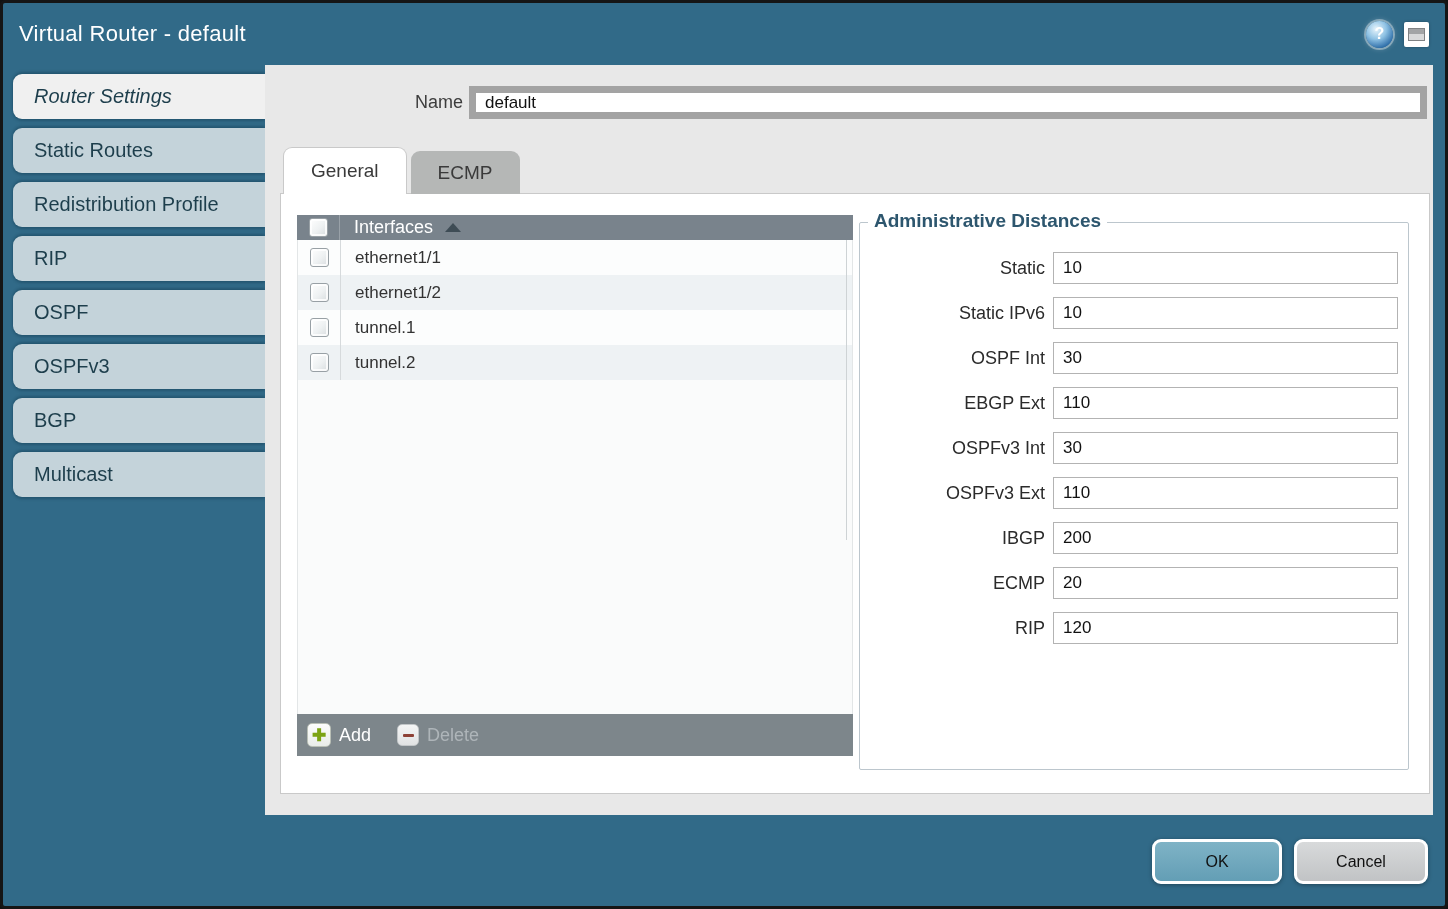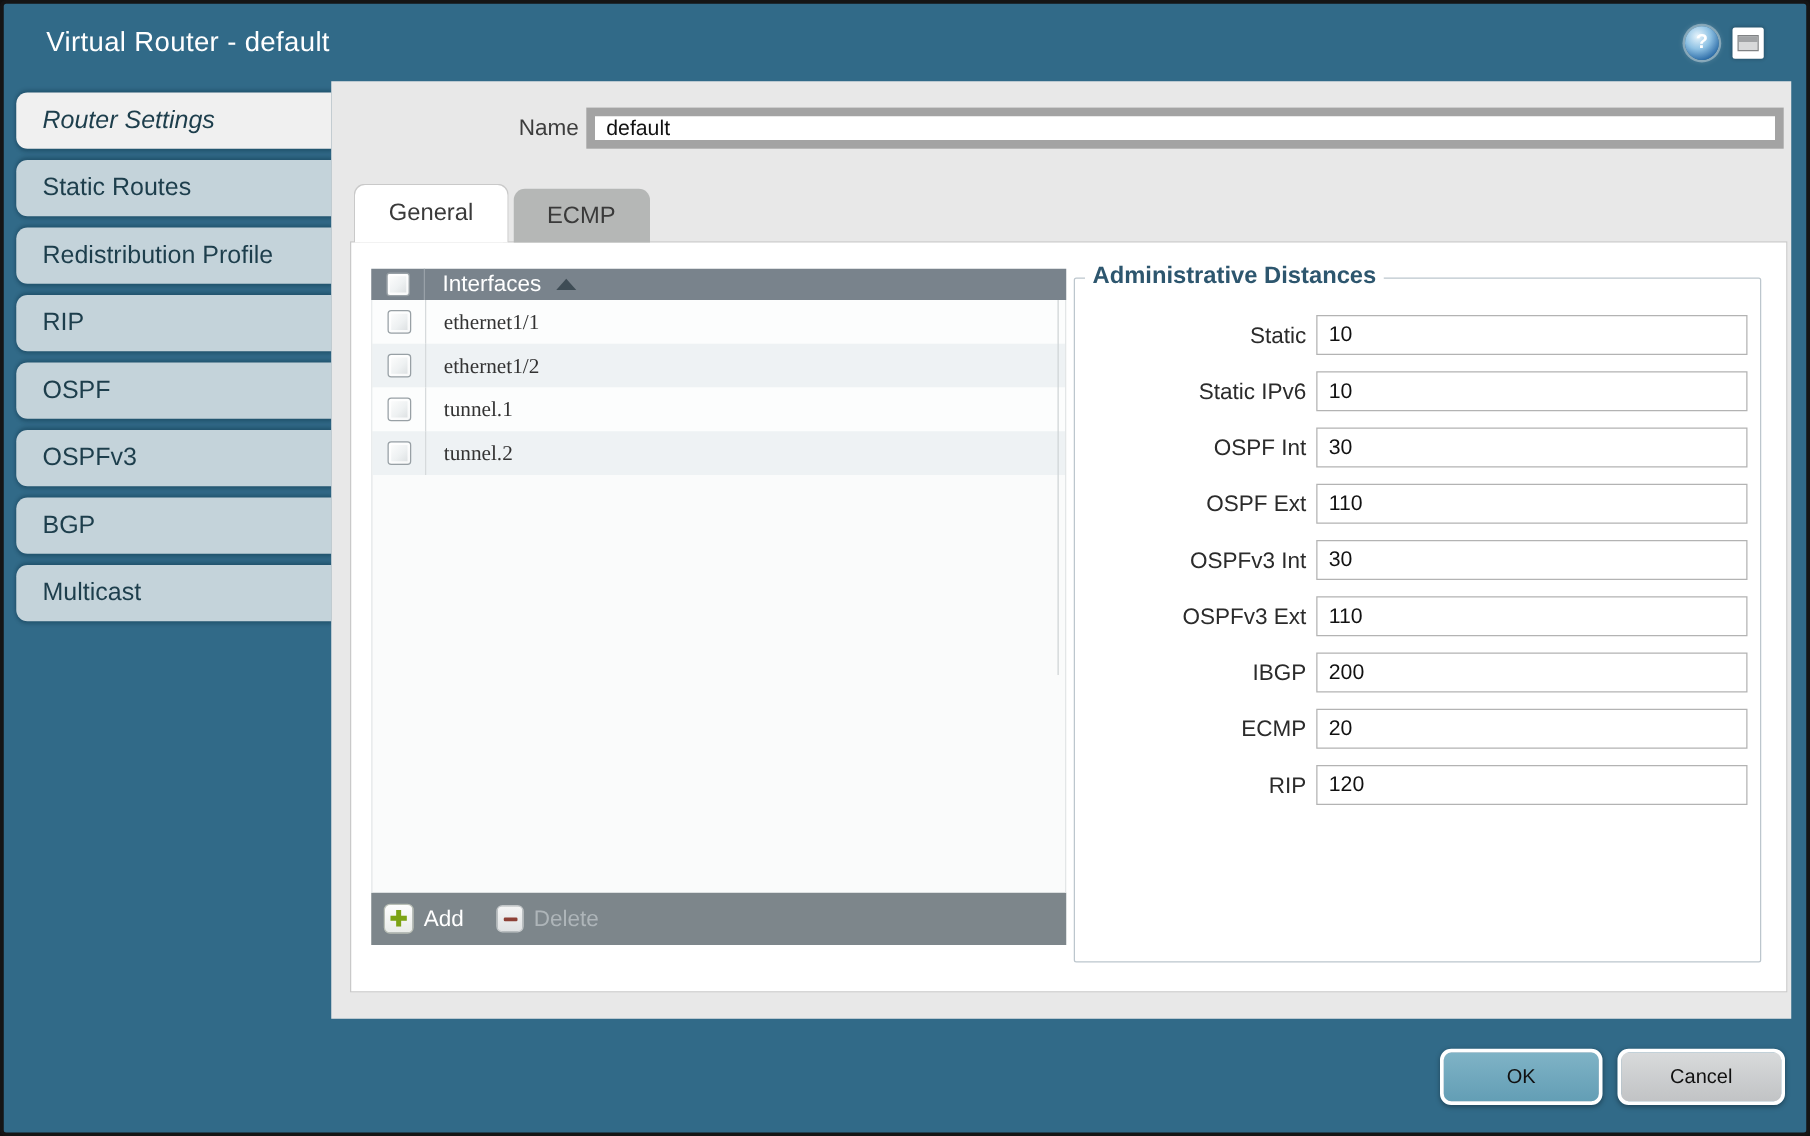--- a/index.html
+++ b/index.html
@@ -2,21 +2,21 @@
 <html><head>
 <meta charset="utf-8">
 <style>
   html,body{margin:0;padding:0;background:#111;}
   body{width:1448px;height:909px;position:relative;font-family:"Liberation Sans",sans-serif;
        -webkit-font-smoothing:antialiased;}
   .dialog{position:absolute;left:0;top:0;width:1448px;height:909px;box-sizing:border-box;
           background:#316a88;border:3px solid #151515;border-radius:5px;overflow:hidden;}
 
   
-  .titlebar{height:62px;display:flex;align-items:center;padding:0 34px;}
+  .titlebar{height:62px;display:flex;align-items:center;padding:0 16px;}
   .titlebar .title{flex:1;color:#fff;font-size:22px;letter-spacing:.3px;}
   .icon-help{width:27px;height:27px;border-radius:50%;margin-right:11px;cursor:pointer;
              background:radial-gradient(circle at 38% 30%,#e8f5fc 0%,#8fc2e4 40%,#2a6aa6 78%,#1d5488 100%);
              box-shadow:0 0 0 2px rgba(255,255,255,.35), 0 0 6px rgba(255,255,255,.35);
              color:#fff;font-size:16px;font-weight:bold;display:flex;align-items:center;justify-content:center;}
   .icon-window{width:25px;height:25px;background:#fff;border-radius:2px;cursor:pointer;
                display:flex;align-items:center;justify-content:center;box-shadow:0 0 3px rgba(0,0,0,.3);}
   .icon-window .pane{width:15px;height:11px;border:1px solid #808284;
                      background:linear-gradient(#a2a4a6 45%,#d8d9da 45%);}
 
@@ -45,21 +45,21 @@
          background:#fff;border:1px solid #c9c9c9;z-index:2;}
 
   
   .tbl{position:absolute;left:16px;top:21px;width:556px;}
   .tbl-header{height:25px;background:#79838c;display:flex;align-items:center;color:#ffffff;font-size:18px;cursor:pointer;}
   .cb-cell{width:42px;display:flex;align-items:center;justify-content:center;align-self:stretch;}
   .tbl-header .cb-cell{border-right:1px solid #99a1a8;}
   .col-label{padding-left:14px;}
   .sort-arrow{width:0;height:0;border-left:8px solid transparent;border-right:8px solid transparent;
               border-bottom:9px solid #3e4c55;display:inline-block;margin-left:12px;}
-  .tbl-body{height:474px;background:#fafbfb;position:relative;border-left:1px solid #e3e6e7;border-right:1px solid #e3e6e7;font-family:Liberation Serif, serif;}
+  .tbl-body{height:474px;background:#fafbfb;position:relative;border-left:1px solid #e3e6e7;border-right:1px solid #e3e6e7;}
   .row{height:35px;display:flex;align-items:center;font-size:17px;color:#333;cursor:pointer;}
   .row:nth-child(odd){background:#fcfdfd;}
   .row:nth-child(even){background:#eef2f4;}
   .row .cb-cell{border-right:1px solid #d6dadc;}
   .row .row-label{padding-left:14px;}
   .cb{width:19px;height:19px;box-sizing:border-box;border:1px solid #98a0a5;border-radius:3px;cursor:pointer;
       background:linear-gradient(135deg,#ffffff 0%,#eef1f2 55%,#d8dcde 100%);
       box-shadow:inset 0 0 0 2px rgba(255,255,255,.8);}
   .scroll-line{position:absolute;right:5px;top:0;height:300px;width:1px;background:#ced3d5;cursor:pointer;}
   .tbl-footer{height:42px;background:#7d868b;display:flex;align-items:center;padding-left:10px;}
@@ -203,21 +203,21 @@
           </div>
           <div class="admin-row">
             <span class="admin-label">Static IPv6</span>
             <input class="admin-input" type="text" value="10" style="">
           </div>
           <div class="admin-row">
             <span class="admin-label">OSPF Int</span>
             <input class="admin-input" type="text" value="30" style="">
           </div>
           <div class="admin-row">
-            <span class="admin-label">OSPF Ext</span>
+            <span class="admin-label">EBGP Ext</span>
             <input class="admin-input" type="text" value="110" style="">
           </div>
           <div class="admin-row">
             <span class="admin-label">OSPFv3 Int</span>
             <input class="admin-input" type="text" value="30" style="">
           </div>
           <div class="admin-row">
             <span class="admin-label">OSPFv3 Ext</span>
             <input class="admin-input" type="text" value="110" style="">
           </div>

